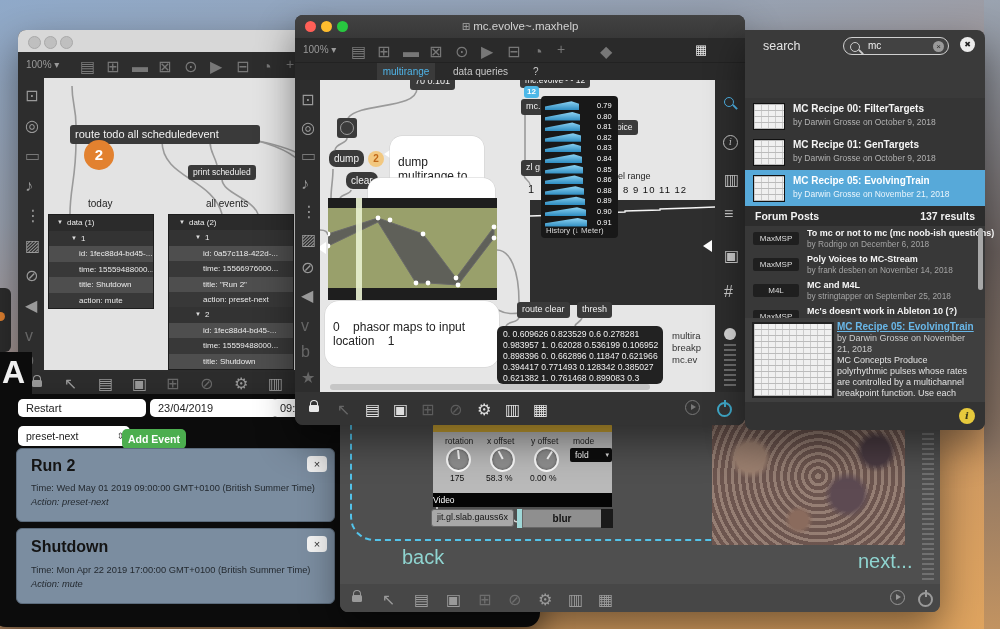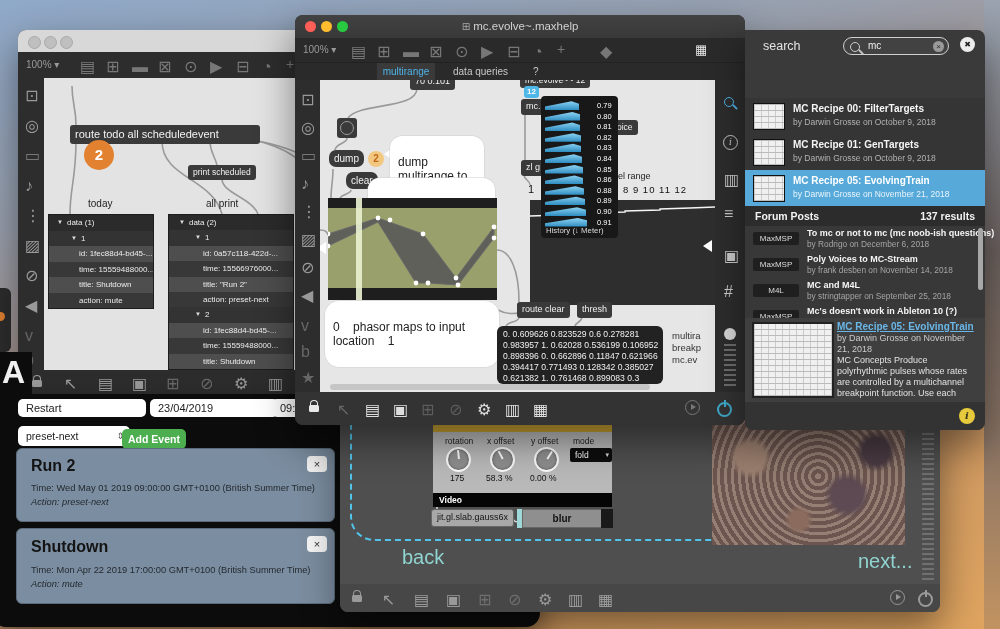--- a/index.html
+++ b/index.html
@@ -85,21 +85,21 @@
         <path d="M178,101 C178,115 208,120 214,136"></path>
         <path d="M214,63 C278,80 268,110 266,136"></path>
       </g>
     </svg>
     <div class="obox" style="left:26px;top:47px;width:180px;font-size:11px;"><span>route todo all scheduledevent</span></div>
     <div class="ab" style="left:40px;top:62px;width:30px;height:30px;border-radius:50%;background:#e2812f;color:#fff;font-size:15px;font-weight:bold;text-align:center;line-height:30px;"><span>2</span></div>
     <div class="obox" style="left:144px;top:87px;font-size:8.5px;"><span>print scheduled</span></div>
     <div class="obox" style="left:260px;top:80px;font-size:8.5px;"><span>se</span></div>
     <div class="obox" style="left:260px;top:98px;font-size:8.5px;"><span>se</span></div>
     <div class="ab tx" style="left:44px;top:120px;color:#222;font-size:10px;">today</div>
-    <div class="ab tx" style="left:162px;top:120px;color:#222;font-size:10px;">all print</div>
+    <div class="ab tx" style="left:162px;top:120px;color:#222;font-size:10px;">all events</div>
 
     <div class="ab" style="left:4px;top:136px;width:104px;height:93px;background:#2b2b2b;border:1px solid #1d1d1d;">
       <div class="trow" style="top:0;height:15.5px;line-height:15.5px;background:#2b2b2b;padding-left:8px;"><span class="dis">▼</span><span>data (1)</span></div>
       <div class="trow" style="top:15.5px;height:15.5px;line-height:15.5px;background:#333;padding-left:22px;"><span class="dis">▼</span><span>1</span></div>
       <div class="trow" style="top:31px;height:15.5px;line-height:15.5px;background:#4e4e4e;padding-left:30px;">id: 1fec88d4-bd45-...</div>
       <div class="trow" style="top:46.5px;height:15.5px;line-height:15.5px;background:#383838;padding-left:30px;">time: 15559488000...</div>
       <div class="trow" style="top:62px;height:15.5px;line-height:15.5px;background:#4e4e4e;padding-left:30px;">title: Shutdown</div>
       <div class="trow" style="top:77.5px;height:15.5px;line-height:15.5px;background:#383838;padding-left:30px;">action: mute</div>
     </div>
 
@@ -185,21 +185,21 @@
       <div class="knob" style="left:101px;top:15px;">
           <span class="needle" style="transform:rotate(32deg);"></span>
         </div>
       <span class="tx" style="position:absolute;left:97px;top:41px;font-size:8.5px;color:#111;">0.00 %</span>
       <span class="tx" style="position:absolute;left:140px;top:4px;font-size:8.5px;color:#222;">mode</span>
       <div class="ab" style="left:137px;top:16px;width:37px;height:14px;background:#0d0d0d;color:#fff;font-size:8.5px;line-height:14px;padding-left:5px;border-radius:2px;">
         <span>fold</span>
         <span class="ab" style="right:3px;top:0;font-size:7px;color:#ddd;">▾</span>
       </div>
     </div>
-    <div class="ab" style="left:0;top:69px;right:0;height:14px;background:#050505;color:#fff;font-size:8.5px;font-weight:bold;line-height:14px;padding-left:6px;">Video</div>
+    <div class="ab" style="left:0;top:69px;right:0;height:14px;background:#050505;color:#fff;font-size:8.5px;font-weight:normal;line-height:14px;">Video</div>
   </div>
   <div class="obox" style="left:91px;top:94px;background:#a8a8a8;color:#151515;border:1px solid #666;font-size:9px;">jit.gl.slab.gauss6x</div>
   <div class="ab" style="left:177px;top:94px;width:5px;height:19px;background:#9fd8d8;"></div>
   <div class="ab" style="left:182px;top:94px;width:78px;height:17px;background:#8f8f8f;border:1px solid #666;color:#111;font-size:10px;font-weight:bold;text-align:center;line-height:17px;">blur</div>
   <div class="ab" style="left:261px;top:94px;width:12px;height:19px;background:#1a1a1a;"></div>
 
   <div class="ab" style="left:372px;top:5px;width:193px;height:125px;background-color:#7a6257;
               background-image:radial-gradient(circle at 20% 30%,#9c8070 0 8%,transparent 12%),
                                radial-gradient(circle at 70% 60%,#5d4a52 0 10%,transparent 15%),
                                radial-gradient(circle at 45% 80%,#8a6b5d 0 6%,transparent 10%),

